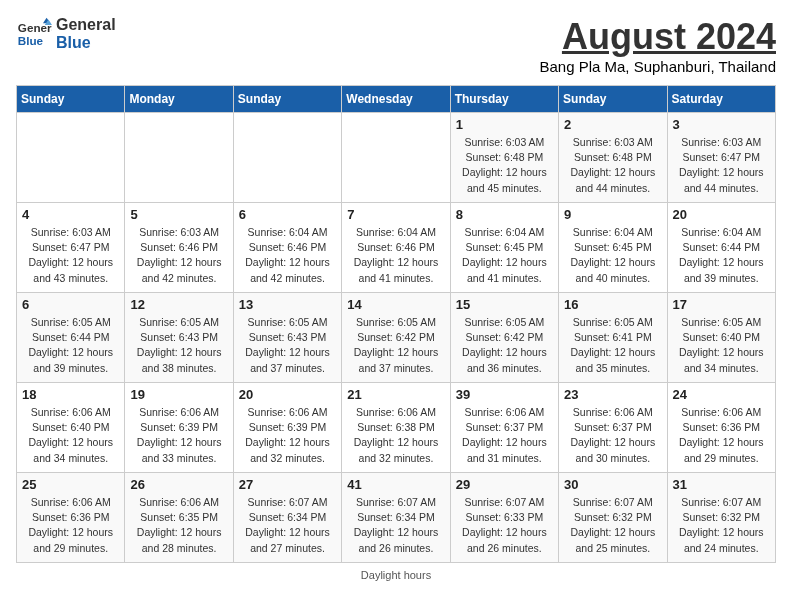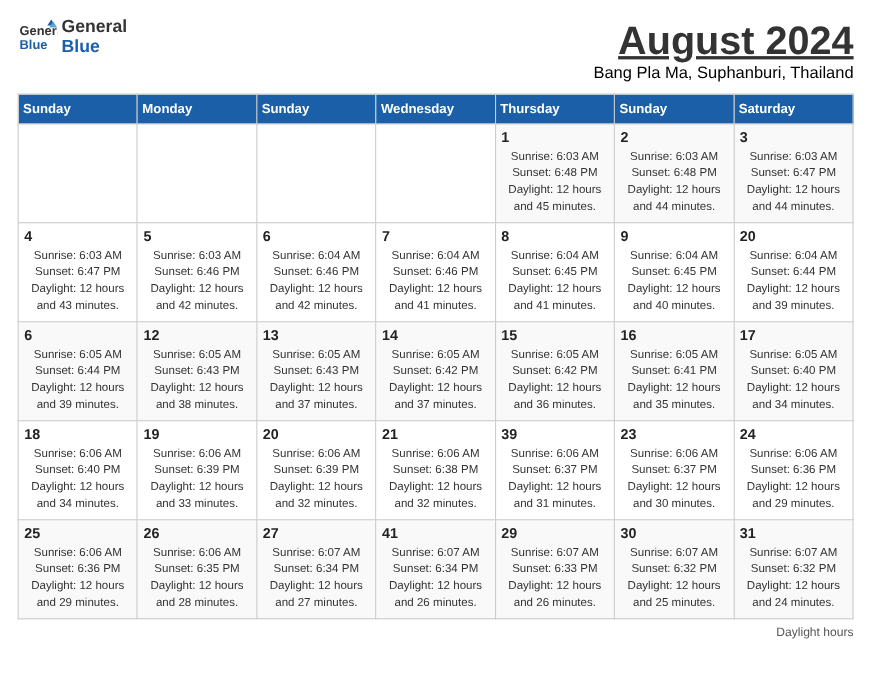--- a/index.html
+++ b/index.html
@@ -345,15 +345,15 @@
           <div class="day-number">31</div>
           <div class="day-info" style="white-space: pre-line;">Sunrise: 6:07 AM
 Sunset: 6:32 PM
 Daylight: 12 hours
 and 24 minutes.</div>
         </td>
       </tr>
     </tbody>
 </table>
 
-<div style="font-size:11px;color:#555;margin-top:6px;text-align:right;">
+<div style="font-size:11px;color:#555;margin-top:6px;text-align:center;">
   <span>Daylight hours</span>
 </div>
 
 </body></html>

